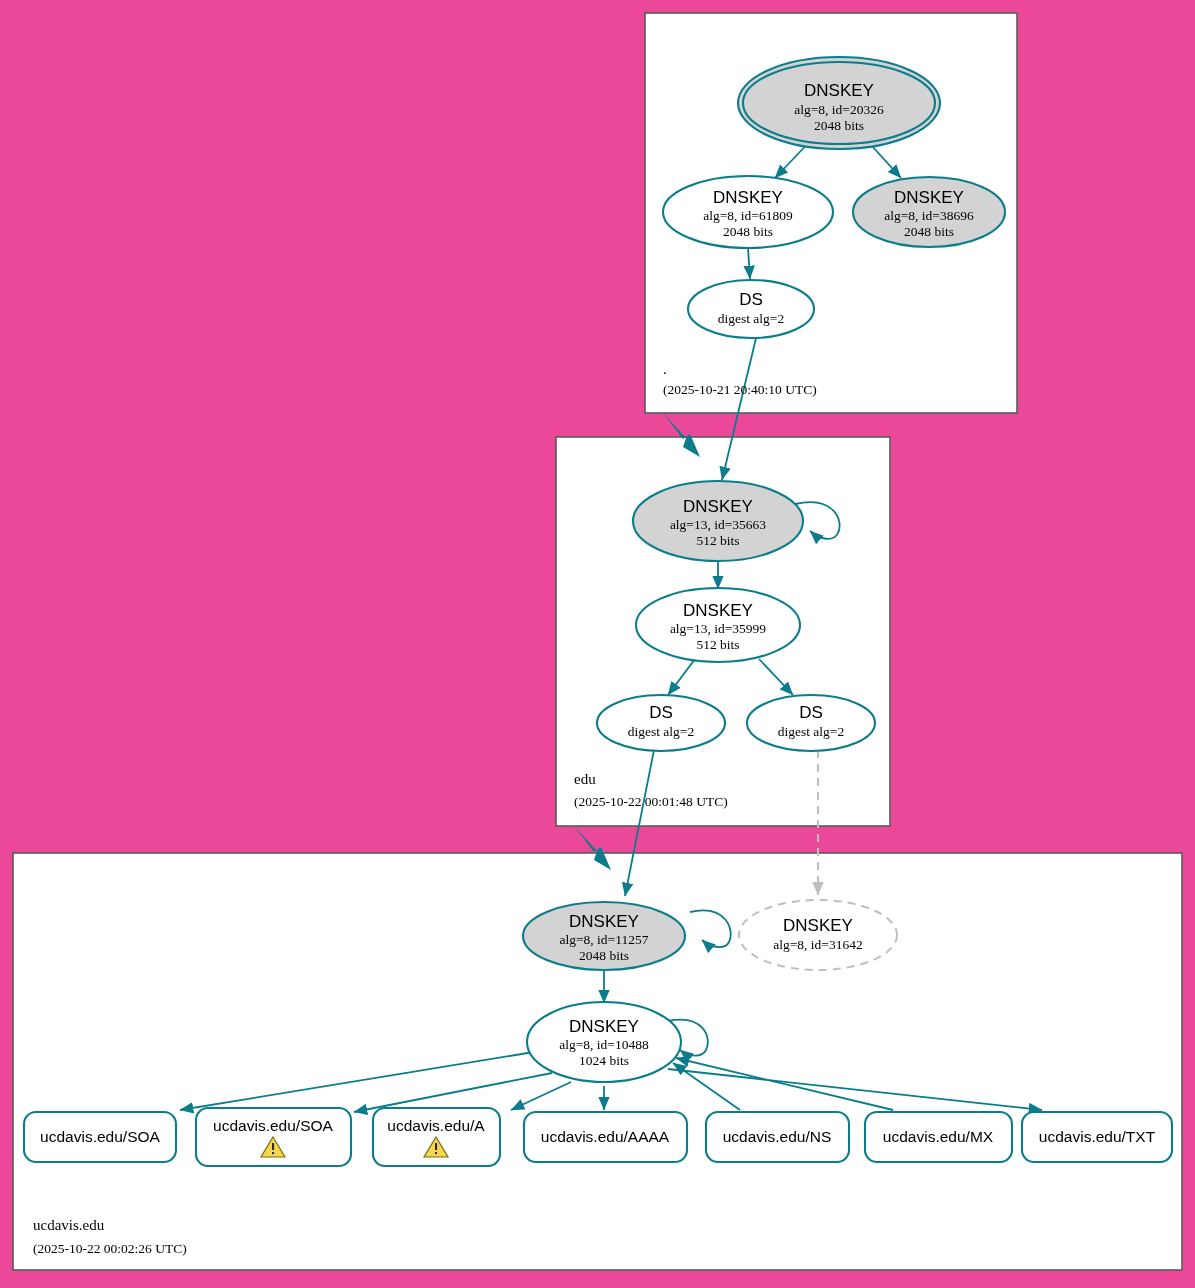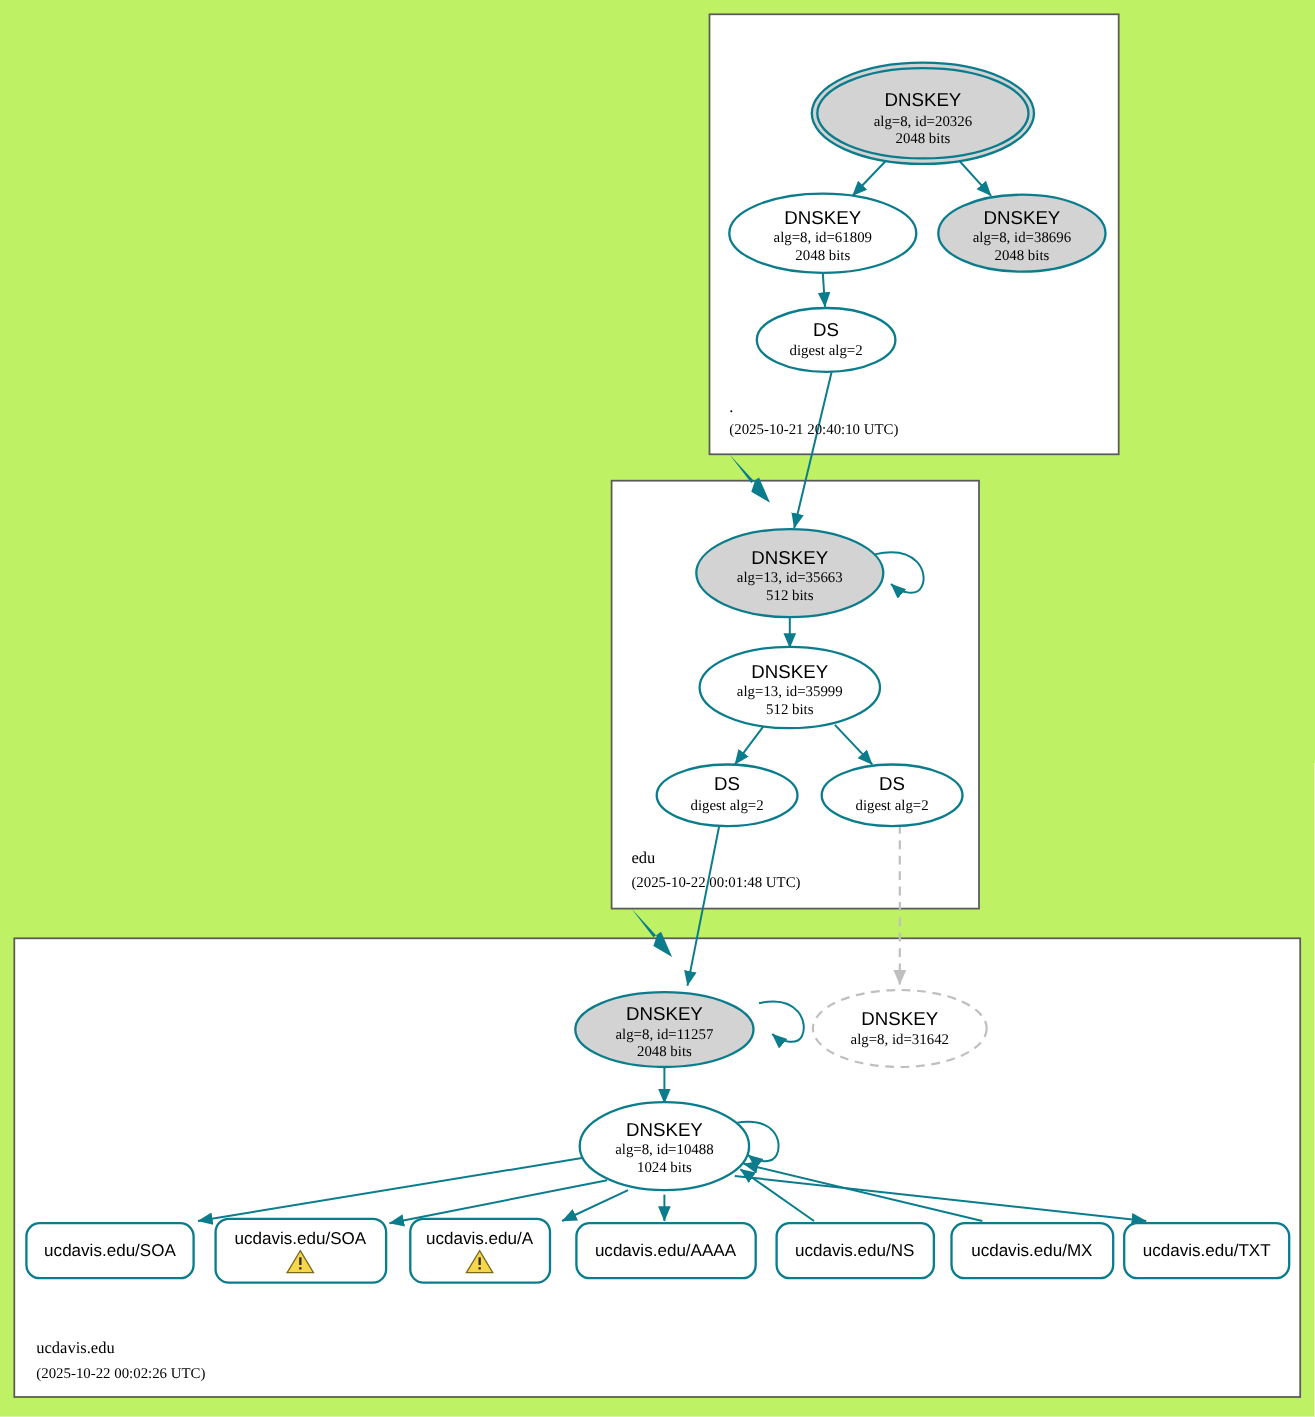--- a/index.html
+++ b/index.html
@@ -8,21 +8,21 @@
     padding: 0;
     background: #ffffff;
   }
   body {
     font-family: "Liberation Sans", sans-serif;
   }
   #canvas {
     position: relative;
     width: 1195px;
     height: 1288px;
-    background: #bef264;
+    background: #ec4899;
     overflow: hidden;
   }
   #graph {
     position: absolute;
     left: 0;
     top: 0;
     width: 1195px;
     height: 1288px;
   }
   .zone-box {

